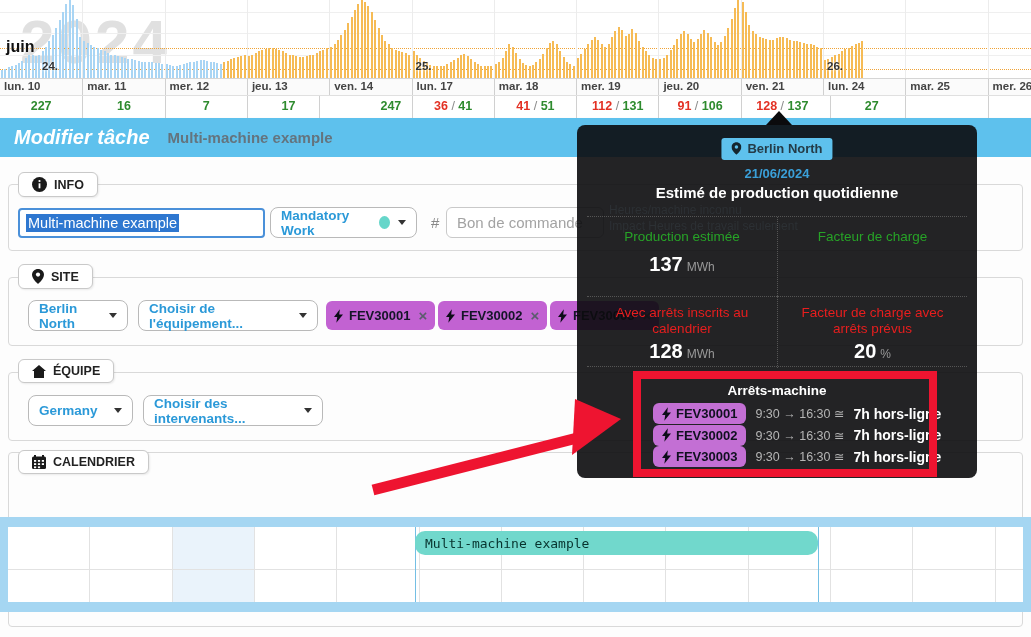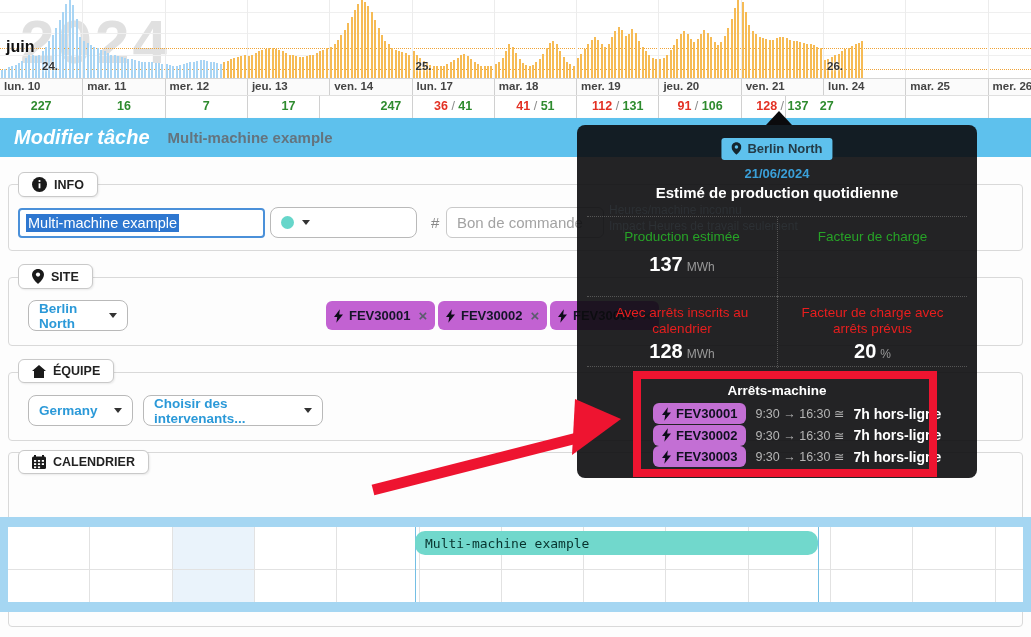--- a/index.html
+++ b/index.html
@@ -429,21 +429,21 @@
         <div class="num-cell" style="left: 0px; width: 82.3px; border-left: none;"><span class="num-green">227</span></div>
         <div class="num-cell" style="left: 82.3px; width: 82.3px;"><span class="num-green">16</span></div>
         <div class="num-cell" style="left: 164.6px; width: 82.3px;"><span class="num-green">7</span></div>
         <div class="num-cell" style="left: 246.9px; width: 82.3px;"><span class="num-green">17</span></div>
         <div class="num-cell" style="left: 319px; width: 82.3px; text-align: right;"><span class="num-green">247</span></div>
         <div class="num-cell" style="left: 411.5px; width: 82.3px;"><span class="num-red">36</span><span class="num-sep"> / </span><span class="num-green">41</span></div>
         <div class="num-cell" style="left: 493.8px; width: 82.3px;"><span class="num-red">41</span><span class="num-sep"> / </span><span class="num-green">51</span></div>
         <div class="num-cell" style="left: 576.1px; width: 82.3px;"><span class="num-red">112</span><span class="num-sep"> / </span><span class="num-green">131</span></div>
         <div class="num-cell" style="left: 658.4px; width: 82.3px;"><span class="num-red">91</span><span class="num-sep"> / </span><span class="num-green">106</span></div>
         <div class="num-cell" style="left: 740.7px; width: 82.3px;"><span class="num-red">128</span><span class="num-sep"> / </span><span class="num-green">137</span></div>
-        <div class="num-cell" style="left: 785px; width: 82.3px;"><span class="num-green">27</span></div>
+        <div class="num-cell" style="left: 830px; width: 82.3px;"><span class="num-green">27</span></div>
         <div class="num-cell" style="left: 905.3px; width: 82.3px;"></div>
         <div class="num-cell" style="left: 987.6px; width: 82.3px;"></div>
       </div>
   <div class="week-label" style="left: 4px; margin-left: 38px;">24.</div>
       <div class="vline" style="left: 82.3px;"></div>
       <div class="vline" style="left: 164.6px;"></div>
       <div class="vline" style="left: 246.9px;"></div>
       <div class="vline" style="left: 329.2px;"></div>
       <div class="vline" style="left: 411.5px;"></div>
       <div class="week-label" style="left: 415.5px;">25.</div>
@@ -468,38 +468,43 @@
       <circle cx="7.5" cy="7.5" r="7.5" fill="#1a1a1a"></circle>
       <rect x="6.6" y="6.3" width="1.8" height="5" fill="#fff"></rect>
         <circle cx="7.5" cy="4" r="1.1" fill="#fff"></circle>
     </svg>
     <span>INFO</span>
   </div>
   <div id="task-name-input">
     <span class="sel">Multi-machine example</span>
   </div>
   <div class="btn" style="left:270px;top:207px;width:147px">
+    <span>Mandatory Work</span>
     <span class="teal-dot"></span>
     <span class="caret"></span>
   </div>
   <div id="order-hash">#</div>
   <div id="order-input">
     <span>Bon de commande</span>
   </div>
 
   <div class="panel" style="top:277px;height:69px"></div>
   <div class="panel-tab" style="left:18px;top:264px">
     <svg width="12" height="15" viewBox="0 0 12 15">
       <path d="M6 0C2.7 0 0 2.6 0 5.8 0 10 6 15 6 15s6-5 6-9.2C12 2.6 9.3 0 6 0z" fill="#1a1a1a"></path>
       <circle cx="6" cy="5.6" r="2.1" fill="#fff"></circle>
     </svg>
     <span>SITE</span>
   </div>
   <div class="btn" style="left:28px;top:300px;width:100px">
     <span>Berlin North</span>
+    <span class="caret"></span>
+  </div>
+  <div class="btn" style="left:138px;top:300px;width:180px">
+    <span>Choisir de l'équipement...</span>
     <span class="caret"></span>
   </div>
   <div id="tags-row">
       <div class="tag" style="left: 326px; top: 301px;">
         <svg width="9" height="14" viewBox="0 0 10 15">
           <path d="M6.5 0L0 8.5h3.6L2.6 15 10 5.8H5.8L6.5 0z" fill="#0c0c18"></path>
         </svg>
         <span>FEV30001</span>
         <span class="x">×</span>
       </div>

